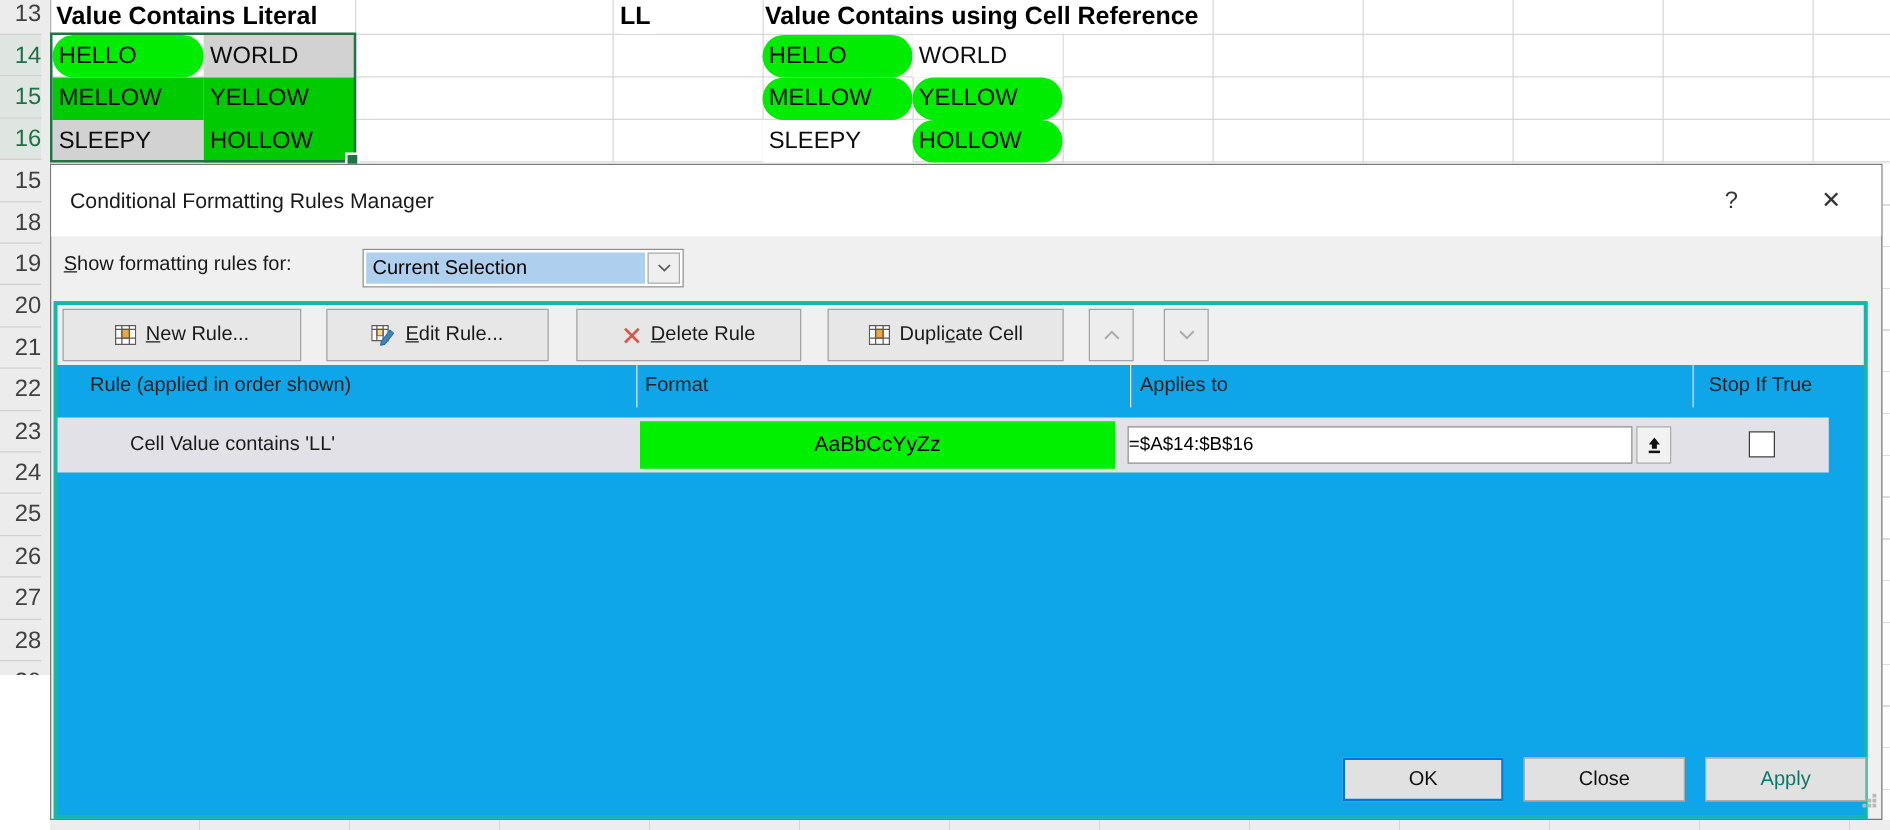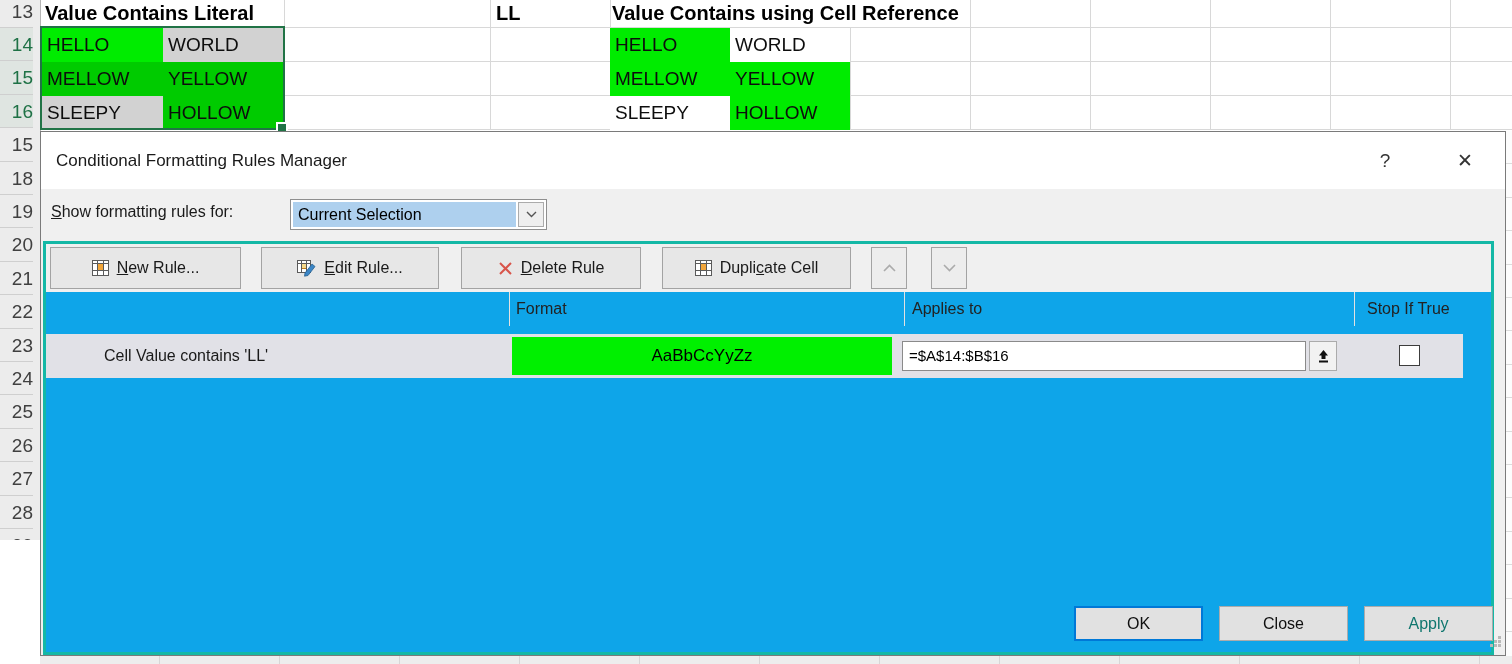--- a/index.html
+++ b/index.html
@@ -11,21 +11,21 @@
   .row-num{position:absolute;left:0;width:33px;text-align:right;font-size:19px;color:#404040;
            border-bottom:1px solid #cfcfcf;box-sizing:border-box;}
   .row-num.sel{color:#1e7145;background:#dfe5e1;}
   #gridlines{position:absolute;left:40px;top:0;width:1472px;height:131px;z-index:1;}
   .gl-v{position:absolute;top:0;width:1px;height:130px;background:#d8d8d8;}
   .gl-h{position:absolute;left:0;width:1472px;height:1px;background:#d8d8d8;}
   .sheet-title{position:absolute;top:0;height:27px;line-height:26px;font-weight:bold;font-size:20px;
                color:#000;background:#fff;padding-right:6px;white-space:nowrap;z-index:2;}
   .cell{position:absolute;width:121px;height:34px;line-height:34px;padding-left:5px;box-sizing:border-box;
         font-size:19px;color:#0d0d0d;z-index:2;white-space:nowrap;}
-  .f-green{background:var(--cf-green);}
+  .f-green{background:var(--cf-green);border-radius:17px;}
   .f-green-t{background:var(--cf-green-tint);}
   .f-gray{background:var(--tint-gray);}
   .f-white{background:#fff;}
   #sel-border{position:absolute;left:40px;top:26px;width:245px;height:104px;border:2px solid var(--selection-border);
               box-sizing:border-box;z-index:3;pointer-events:none;}
   #fill-handle{position:absolute;left:278px;top:124px;width:8px;height:8px;background:var(--selection-border);
                outline:2px solid #fff;z-index:4;}
   #strip-right{position:absolute;left:1506px;top:131px;width:6px;height:533px;z-index:1;
                background:repeating-linear-gradient(to bottom,#fdfdfd 0 32.4px,#dcdcdc 32.4px 33.4px);}
   #strip-bottom{position:absolute;left:40px;top:656px;width:1472px;height:8px;z-index:1;background:#ededed;
@@ -52,21 +52,21 @@
   .btn svg{flex:none;}
   .arrow-btn{display:flex;align-items:center;justify-content:center;background:#ededed;}
   .lh{position:absolute;top:48px;height:34px;line-height:34px;font-size:16px;color:#222;white-space:nowrap;}
   .lh-sep{position:absolute;top:48px;width:1px;height:34px;background:#e2e2e2;}
   #rule-row{position:absolute;left:0;top:90px;width:1417px;height:44px;background:#e1e1e7;}
   #rule-name{position:absolute;left:58px;top:0;line-height:44px;font-size:16px;color:#1a1a1a;white-space:nowrap;}
   #fmt-preview{position:absolute;left:466px;top:3px;width:380px;height:38px;background:var(--preview-green);
                text-align:center;line-height:38px;font-size:17px;color:#000;}
   #applies-input{position:absolute;left:856px;top:7px;width:404px;height:30px;background:#fff;
                  border:1px solid #8a8a8a;box-sizing:border-box;font-size:15px;line-height:28px;
-                 padding-left:6px;color:#000;white-space:nowrap;}
+                 padding-left:0;color:#000;white-space:nowrap;}
   #range-btn{position:absolute;left:1263px;top:7px;width:28px;height:30px;background:#f2f2f2;
              border:1px solid #ababab;box-sizing:border-box;display:flex;align-items:center;justify-content:center;}
   #stop-checkbox{position:absolute;left:1353px;top:11px;width:21px;height:21px;background:#fff;
                  border:1px solid #3c3c3c;box-sizing:border-box;}
   .foot-btn{position:absolute;top:474px;width:129px;height:35px;background:#e1e1e1;border:1px solid #ababab;
             box-sizing:border-box;text-align:center;line-height:33px;font-size:16px;color:#0f0f0f;}
   #ok-btn{border:2px solid var(--ok-border);line-height:31px;}
   #apply-btn{color:#0f766e;}
   #grip{position:absolute;right:3px;bottom:3px;}
   u{text-decoration:underline;}
@@ -204,20 +204,21 @@
               <polyline points="1,7 6.5,1.5 12,7" fill="none" stroke="#ababab" stroke-width="1.6"></polyline>
             </svg>
         </div>
         <div class="btn arrow-btn" style="left:885px;width:36px;">
           <svg width="13" height="8" viewBox="0 0 13 8">
               <polyline points="1,1 6.5,6.5 12,1" fill="none" stroke="#ababab" stroke-width="1.6"></polyline>
             </svg>
         </div>
       </div>
 
+      <div class="lh" style="left:26px;">Rule (applied in order shown)</div>
       <div class="lh" style="left:470px;">Format</div>
       <div class="lh" style="left:866px;">Applies to</div>
       <div class="lh" style="left:1321px;">Stop If True</div>
       <div class="lh-sep" style="left:463px;"></div>
       <div class="lh-sep" style="left:858px;"></div>
       <div class="lh-sep" style="left:1308px;"></div>
 
       <div id="rule-row">
         <div id="rule-name">Cell Value contains 'LL'</div>
         <div id="fmt-preview">AaBbCcYyZz</div>

